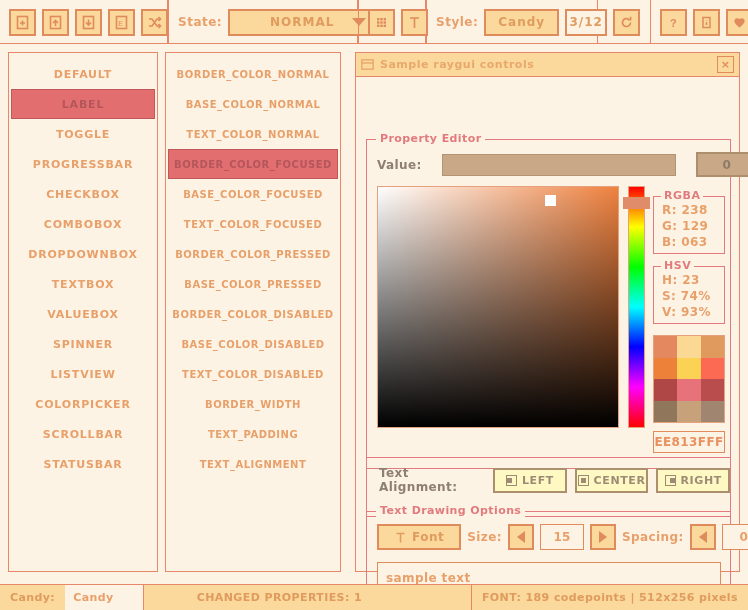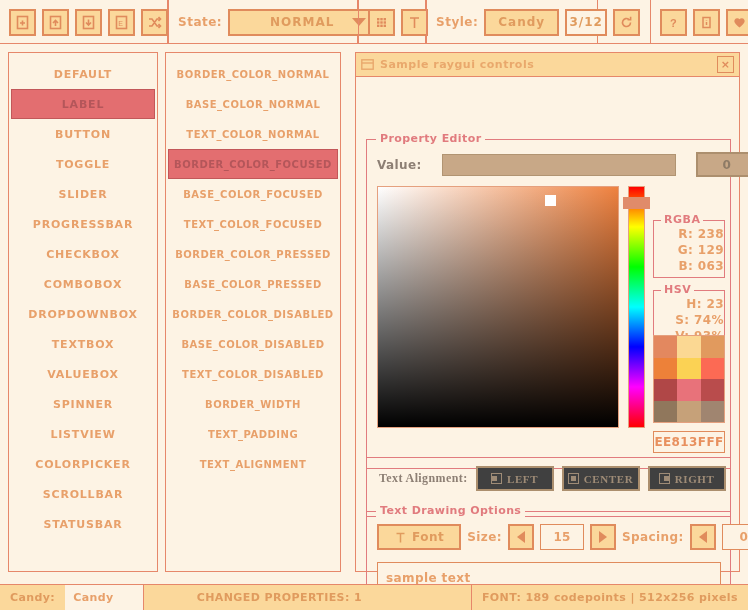--- a/index.html
+++ b/index.html
@@ -75,21 +75,21 @@
   .list-item.selected {
     background: #E36E70;
     border: 1px solid #C25759;
     color: #B4565A;
   }
   #prop-list .list-item { font-size: 10px; letter-spacing: .5px; }
 
   
   #sample-window {
     position: absolute; left: 355px; top: 52px; width: 385px; height: 520px;
-    background: #FDF3E4; border: 1px solid #E6876A; text-align: right;
+    background: #FDF3E4; border: 1px solid #E6876A;
   }
   #win-title {
     height: 24px; background: #FBD89B;
     border-bottom: 1px solid #E6876A;
     display: flex; align-items: center; padding: 0 5px; gap: 6px;
     color: #E9A86C; font-size: 11px; font-weight: bold; letter-spacing: .5px;
   }
   #win-close {
     margin-left: auto; width: 17px; height: 17px;
     border: 1px solid #E08B5C; background: #FBD89B;
@@ -140,21 +140,21 @@
       #ff0000 0%, #ffff00 16.6%, #00ff00 33.3%, #00ffff 50%,
       #0000ff 66.6%, #ff00ff 83.3%, #ff0000 100%);
     border: 1px solid #E5A07E;
   }
   #hue-cursor {
     position: absolute; left: 256px; top: 57px; width: 27px; height: 12px;
     background: #E08B6A; border: 1px solid #E08B6A;
   }
 
   .info-box {
-    position: absolute; border: 1px solid #E17B7E; width: 72px; margin-top: 24px;
+    position: absolute; border: 1px solid #E17B7E; width: 72px;
   }
   .info-box .gt {
     position: absolute; top: -8px; left: 7px; background: #FDF3E4; padding: 0 3px;
     color: #E17B7E; font-size: 11px; font-weight: bold; letter-spacing: .5px;
   }
   .info-box .row {
     color: #E8A06A; font-size: 12px; font-weight: bold; letter-spacing: .4px;
     padding: 1px 0 1px 8px;
   }
   #rgba-box { left: 286px; top: 56px; height: 58px; padding-top: 5px; }
@@ -166,25 +166,25 @@
     border: 1px solid #E5A07E;
   }
   #hex-field {
     position: absolute; left: 286px; top: 291px; width: 72px; height: 22px;
     border: 1px solid #E08B5C; background: #FDF3E4;
     display:flex; align-items:center; justify-content:center;
     color: #E8905E; font-size: 12px; font-weight: bold; letter-spacing: .4px;
   }
 
   
-  #align-box { left: 10px; top: 404px; width: 365px; height: 60px; border: 1px solid #E17B7E; font-family: Liberation Serif, serif; }
+  #align-box { left: 10px; top: 404px; width: 365px; height: 60px; border: 1px solid #E17B7E; }
   #align-row { position:absolute; left: 12px; top: 8px; display:flex; align-items:center; gap: 8px; }
   #align-label { color: #8D7F74; font-size: 12px; font-weight: bold; letter-spacing: .4px; }
   .align-btn {
-    width: 78px; height: 25px; background: #404040; border: 2px solid #AC8F6E;
+    width: 78px; height: 25px; background: #fef9c3; border: 2px solid #AC8F6E;
     display:flex; align-items:center; justify-content:center; gap: 5px;
     color: #9E8B76; font-size: 11px; font-weight: bold; letter-spacing: .6px;
   }
   .align-glyph {
     width: 11px; height: 11px; border: 1px solid #9E8B76;
     display:flex; align-items:center; justify-content:center;
   }
   .align-glyph i { display:block; width: 5px; height: 5px; background:#9E8B76; }
 
   
@@ -331,23 +331,21 @@
       <svg width="15" height="15" viewBox="0 0 15 15">
         <path d="M7.5 12.5C3 9 1.8 6.8 2.6 5a2.9 2.9 0 0 1 4.9-.8A2.9 2.9 0 0 1 12.4 5c.8 1.8-.4 4-4.9 7.5z" fill="#E08B5C"></path>
       </svg>
     </div>
   </div>
 </div>
 
 <div id="ctrl-list">
   <div class="list-item">DEFAULT</div>
   <div class="list-item selected">LABEL</div>
-  <div class="list-item">BUTTON</div>
   <div class="list-item">TOGGLE</div>
-  <div class="list-item">SLIDER</div>
   <div class="list-item">PROGRESSBAR</div>
   <div class="list-item">CHECKBOX</div>
   <div class="list-item">COMBOBOX</div>
   <div class="list-item">DROPDOWNBOX</div>
   <div class="list-item">TEXTBOX</div>
   <div class="list-item">VALUEBOX</div>
   <div class="list-item">SPINNER</div>
   <div class="list-item">LISTVIEW</div>
   <div class="list-item">COLORPICKER</div>
   <div class="list-item">SCROLLBAR</div>

